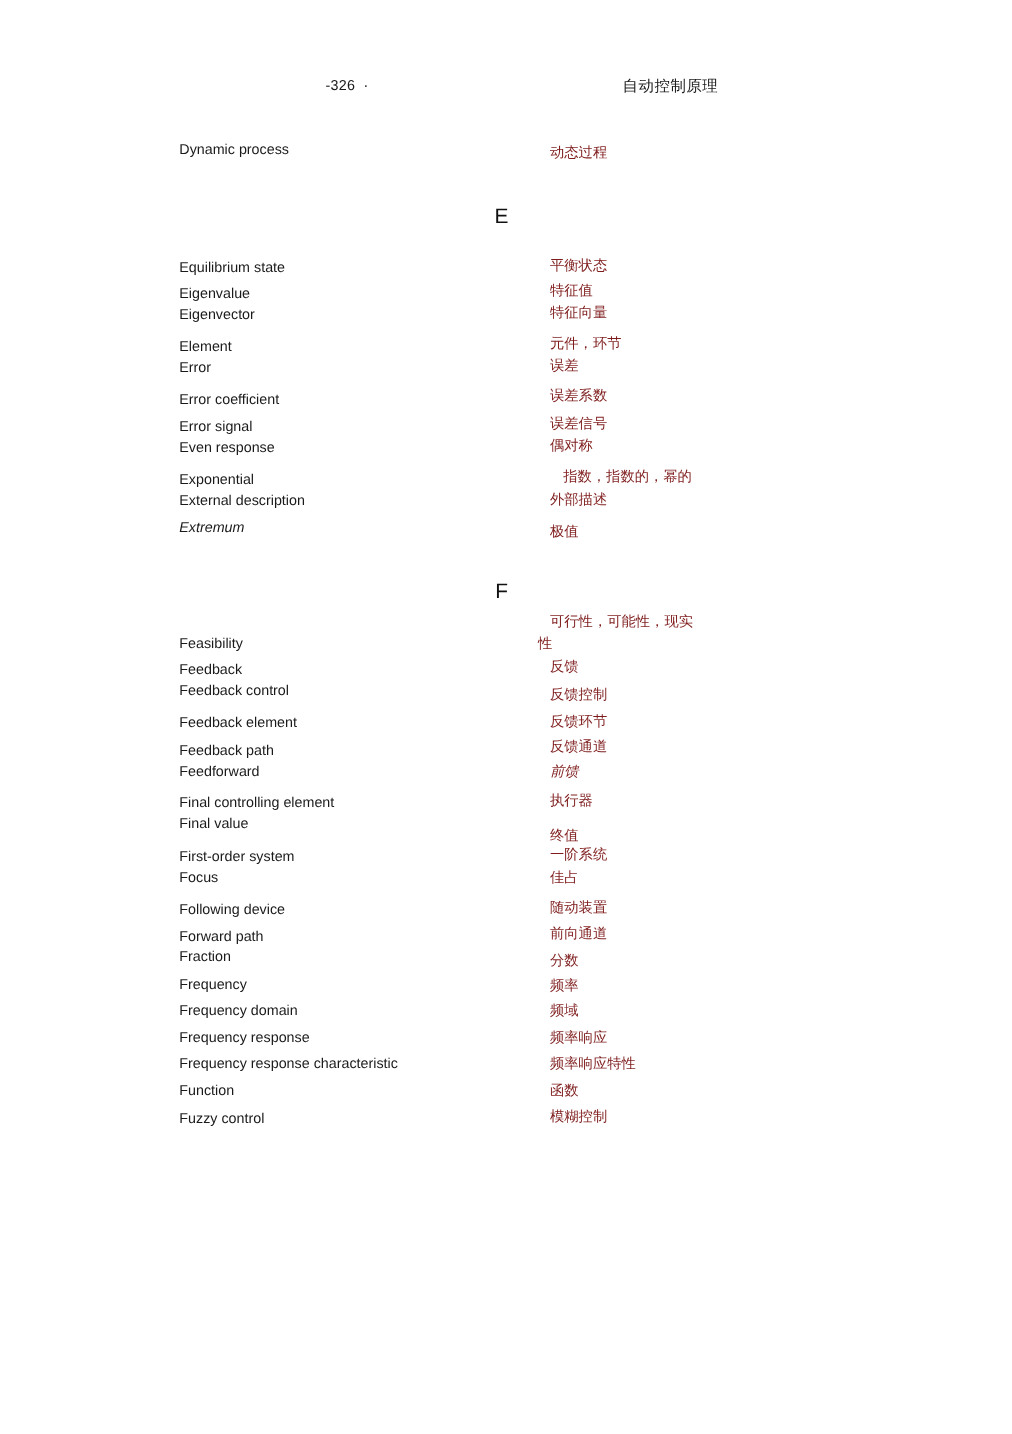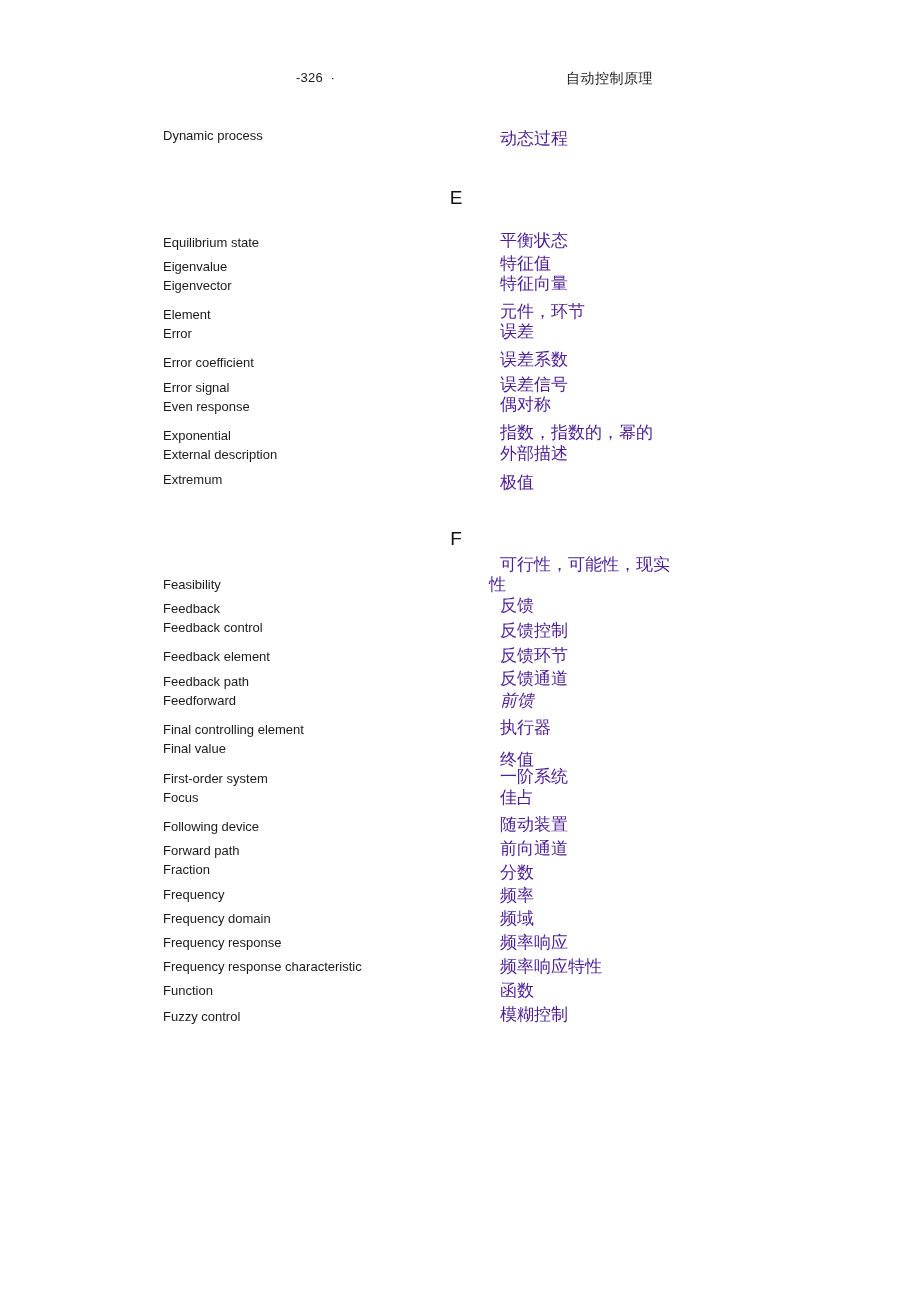--- a/index.html
+++ b/index.html
@@ -56,23 +56,23 @@
     position: absolute;
     left: 163px;
     font-size: 13px;
     line-height: 16px;
     color: #1a1a1a;
     white-space: pre;
   }
   .term-zh {
     position: absolute;
     left: 500px;
-    font-size: 17px;
+    font-size: 13px;
     line-height: 16px;
-    color: #4c1d95;
+    color: #7f1d1d;
     white-space: pre;
   }
   .term-zh.cont {
     left: 489px;
   }
 </style>
 </head>
 <body>
 
 <div id="page">
@@ -94,24 +94,24 @@
       <div class="term-zh" style="top: 304px;">元件，环节</div>
       <div class="term-en" style="top: 326px;">Error</div>
       <div class="term-zh" style="top: 324px;">误差</div>
       <div class="term-en" style="top: 355px;">Error coefficient</div>
       <div class="term-zh" style="top: 352px;">误差系数</div>
       <div class="term-en" style="top: 380px;">Error signal</div>
       <div class="term-zh" style="top: 377px;">误差信号</div>
       <div class="term-en" style="top: 399px;">Even response</div>
       <div class="term-zh" style="top: 397px;">偶对称</div>
       <div class="term-en" style="top: 428px;">Exponential</div>
-      <div class="term-zh" style="top: 425px;">指数，指数的，幂的</div>
+      <div class="term-zh" style="top: 425px; margin-left: 12px;">指数，指数的，幂的</div>
       <div class="term-en" style="top: 447px;">External description</div>
       <div class="term-zh" style="top: 446px;">外部描述</div>
-      <div class="term-en" style="top: 472px;">Extremum</div>
+      <div class="term-en" style="top: 472px; font-style: italic;">Extremum</div>
       <div class="term-zh" style="top: 475px;">极值</div>
       <div class="section-letter" style="left: 436px; top: 528px;">F</div>
       <div class="term-en" style="top: 577px;">Feasibility</div>
       <div class="term-zh" style="top: 557px;">可行性，可能性，现实</div>
       <div class="term-zh cont" style="top: 577px;">性</div>
       <div class="term-en" style="top: 601px;">Feedback</div>
       <div class="term-zh" style="top: 598px;">反馈</div>
       <div class="term-en" style="top: 620px;">Feedback control</div>
       <div class="term-zh" style="top: 623px;">反馈控制</div>
       <div class="term-en" style="top: 649px;">Feedback element</div>

